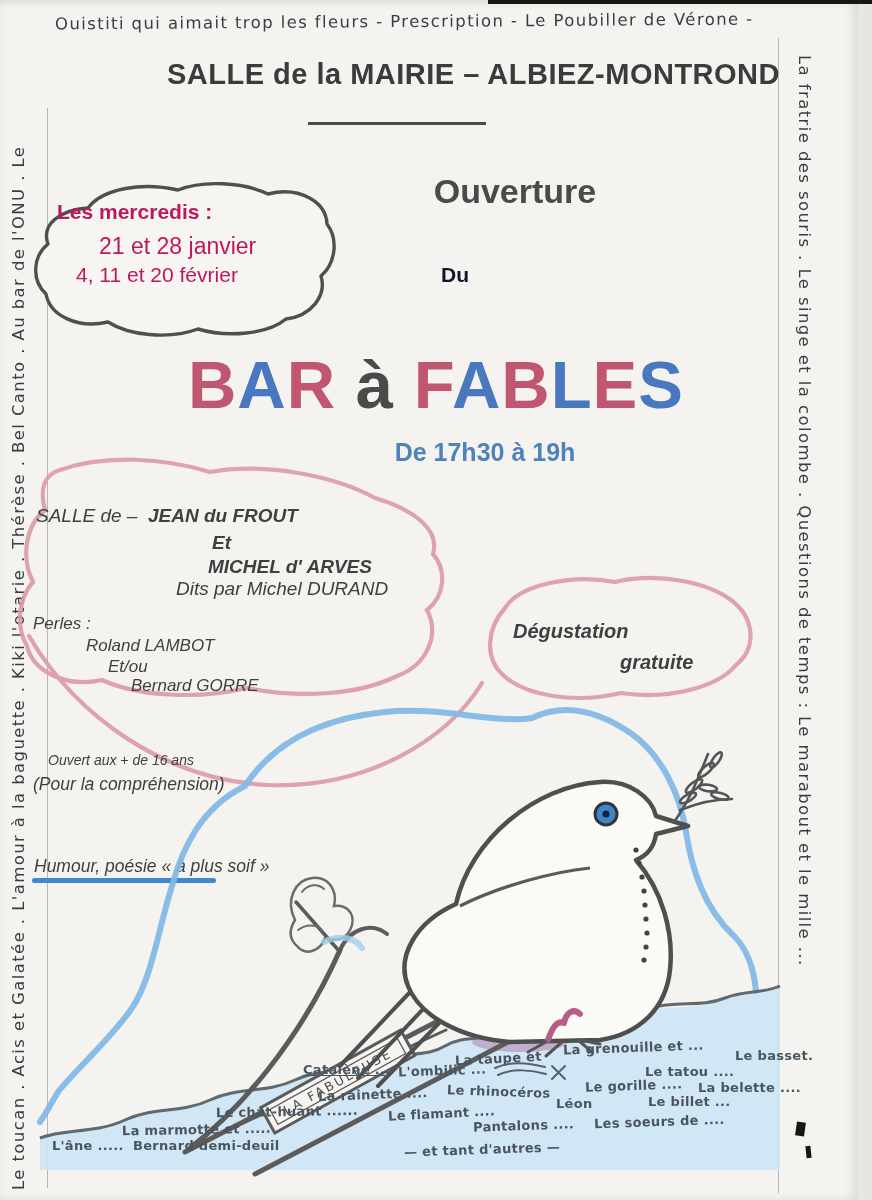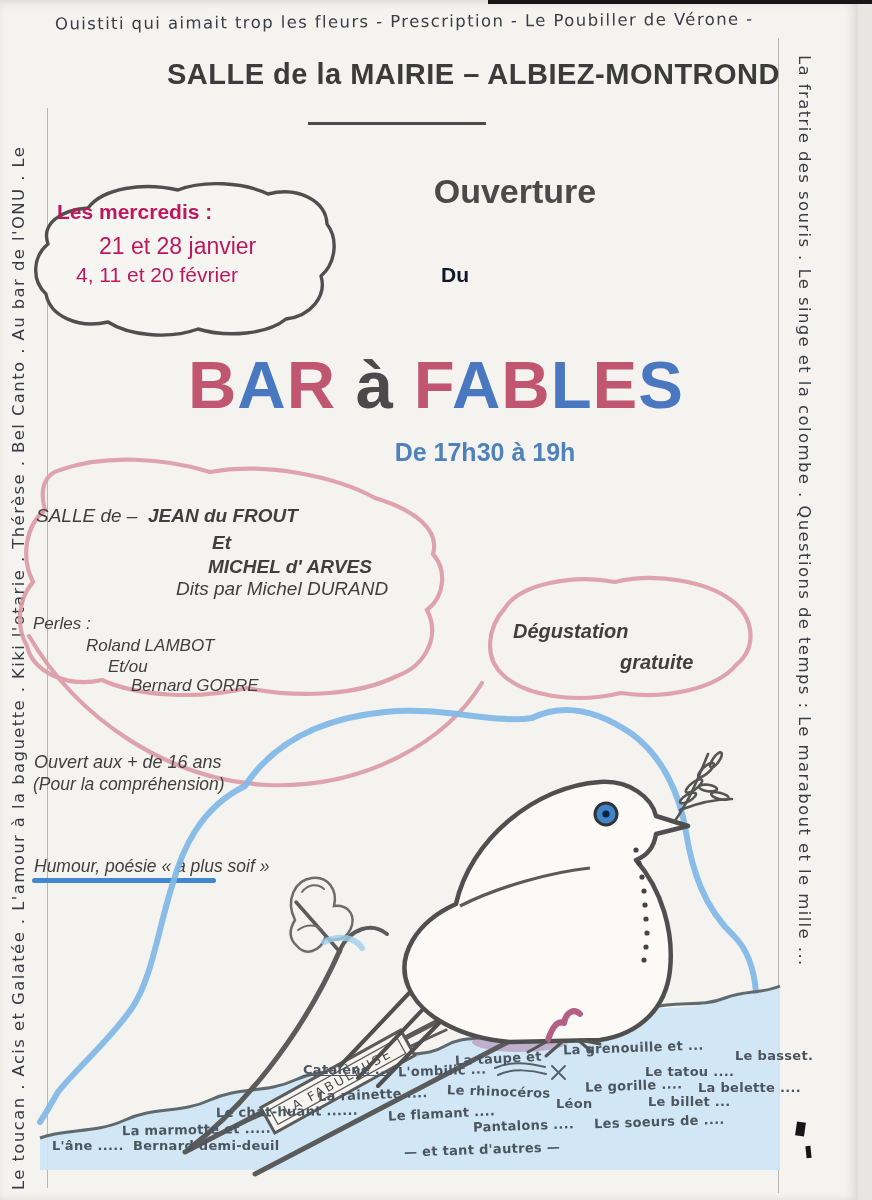--- a/index.html
+++ b/index.html
@@ -29,21 +29,21 @@
   #authors-l1{left:36px;top:505px;font-size:19px;}
   #authors-et{left:192px;top:532px;font-size:19px;font-weight:bold;margin-left:20px;}
   #authors-l2{left:208px;top:556px;font-size:19px;font-weight:bold;}
   #authors-l3{left:176px;top:578px;font-size:19px;}
   #music-label{left:33px;top:614px;font-size:17px;}
   #music-1{left:86px;top:636px;font-size:17px;}
   #music-or{left:108px;top:657px;font-size:17px;}
   #music-2{left:131px;top:676px;font-size:17px;}
   #taste-1{left:513px;top:620px;font-size:20px;font-weight:bold;}
   #taste-2{left:620px;top:651px;font-size:20px;font-weight:bold;}
-  #aud-1{left:34px;top:752px;font-size:18px;}
+  #aud-1{left:48px;top:752px;font-size:14px;}
   #aud-2{left:33px;top:774px;font-size:17.5px;}
   #tagline{left:34px;top:856px;font-size:17.5px;}
   #tagline-rule{left:32px;top:878px;width:184px;height:4.5px;background:#3f87cf;border-radius:3px;}
   .fname{position:absolute;font-family:"DejaVu Sans",sans-serif;font-size:13px;font-weight:bold;
          color:#4b555e;letter-spacing:.3px;white-space:nowrap;}
   .artifact{background:#161616;}
   svg{position:absolute;overflow:visible;}
   svg text{font-family:"DejaVu Sans",sans-serif;}
 </style>
 </head>

